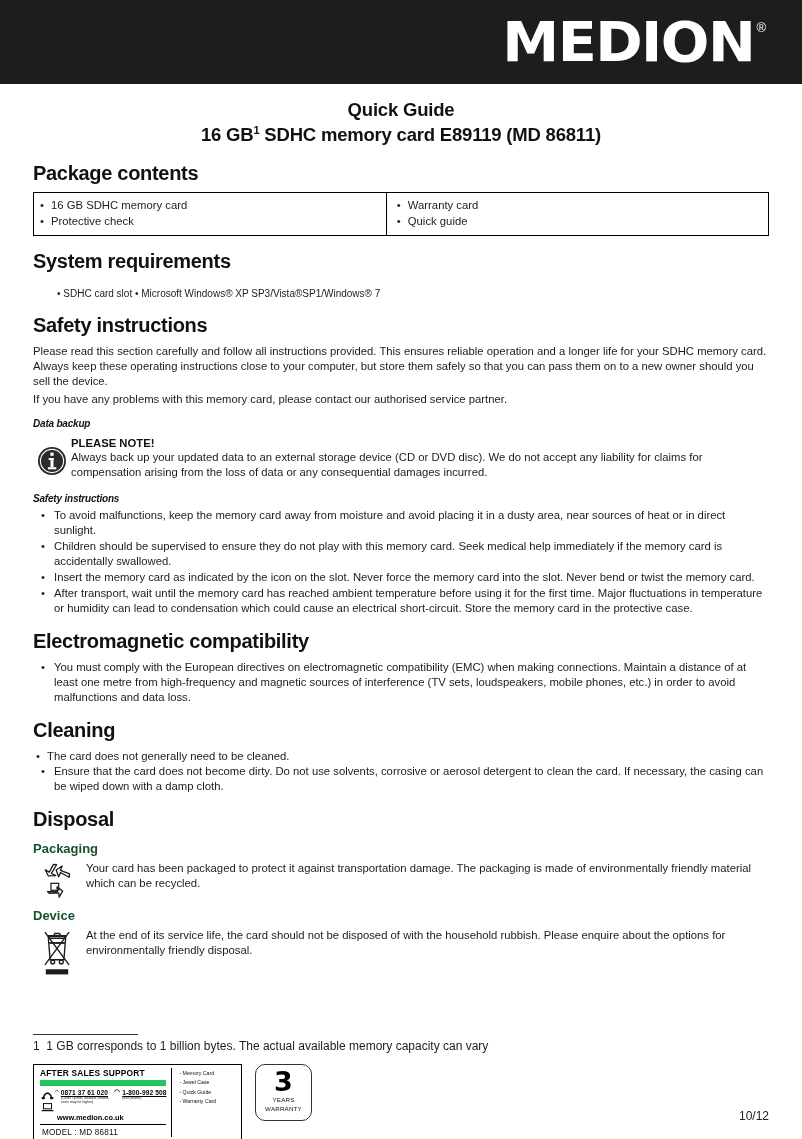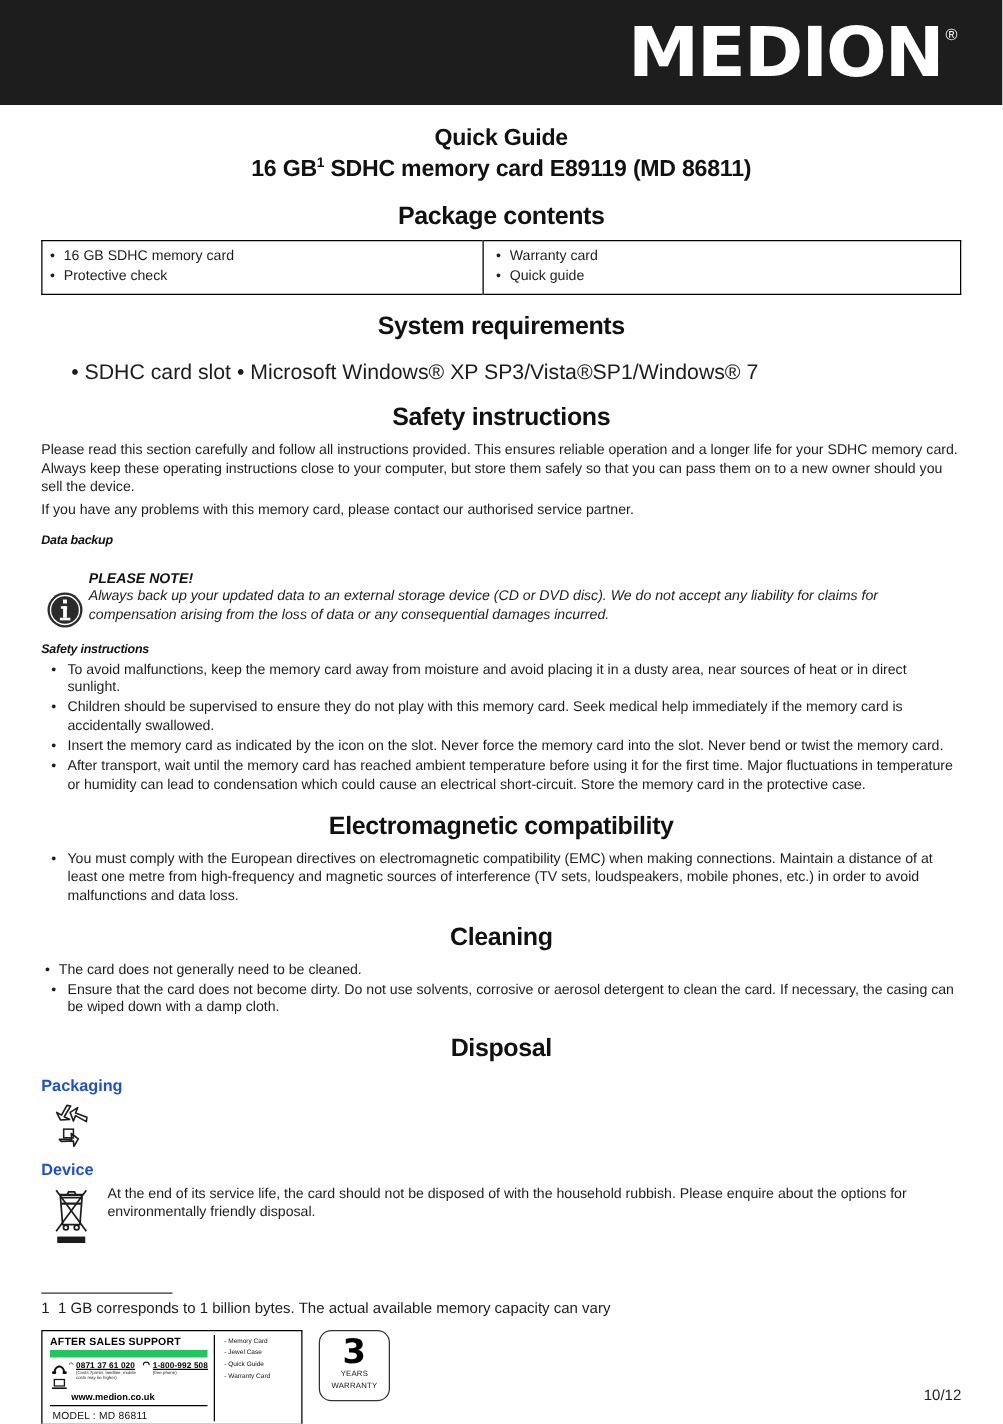--- a/index.html
+++ b/index.html
@@ -76,35 +76,34 @@
     font-size: 11px;
     vertical-align: super;
   }
 
   h1.sec {
     font-size: 20px;
     font-weight: 700;
     margin: 14px 0 7px 0;
     letter-spacing: -0.3px;
     color: #111;
-    text-align: center;
   }
   h2.sec {
     font-size: 10px;
     font-weight: 700;
     margin: 11px 0 4px 0;
     letter-spacing: -0.2px;
     color: #111;
     font-style: italic;
   }
   h3.sec {
     font-size: 13px;
     font-weight: 700;
     margin: 10px 0 3px 0;
-    color: #1d4ed8;
+    color: #14532d;
   }
 
   p.body {
     font-size: 11.3px;
     line-height: 1.32;
     margin: 0 0 3px 0;
     color: #1c1c1c;
   }
 
   
@@ -156,32 +155,31 @@
     top: 0;
   }
   ul.blist.tight li {
     padding-left: 14px;
   }
   ul.blist.tight li .bullet {
     left: 3px;
   }
 
   .sysreq {
-    font-size: 17px;
+    font-size: 10px;
     line-height: 1.32;
     padding-left: 24px;
     margin-top: 14px;
   }
 
   
   .note-row {
     display: flex;
-    align-items: flex-end;
-    margin-top: 19px;
-    font-style: italic;
+    align-items: center;
+    margin-top: 8px;
   }
   .note-icon {
     flex: 0 0 38px;
     display: flex;
     justify-content: center;
     padding-top: 3px;
   }
   .note-body {
     flex: 1 1 auto;
   }
@@ -442,20 +440,23 @@
   <div class="icon-row">
     <div class="icon-cell">
       <svg width="38" height="38" viewBox="0 0 44 44" aria-hidden="true">
         <g fill="none" stroke="#1c1c1c" stroke-width="1.5" stroke-linejoin="round">
           <path d="M21.5 5.5 L15.5 15.5 L20.5 18.0 L12.0 18.5 L8.5 11.5 L13.0 14.0 L18.0 5.0 Z"></path>
           <path d="M36.0 20.0 L26.0 14.5 L24.0 19.5 L21.0 11.5 L28.0 7.0 L26.0 12.0 L36.5 16.0 Z"></path>
           <path d="M11.0 36.5 L22.5 36.5 L22.0 31.0 L28.5 36.0 L24.5 43.0 L24.0 38.0 L13.0 38.5 Z"></path>
         </g>
         <rect x="15" y="27" width="9" height="8" fill="none" stroke="#1c1c1c" stroke-width="1.4"></rect>
       </svg>
+    </div>
+    <div class="icon-text">
+      <p class="body">Your card has been packaged to protect it against transportation damage. The packaging is made of environmentally friendly material which can be recycled.</p>
     </div>
   </div>
 
   <h3 class="sec">Device</h3>
   <div class="icon-row">
     <div class="icon-cell" style="flex-direction:column">
       <svg width="38" height="50" viewBox="0 0 44 58" aria-hidden="true">
         <g stroke="#1c1c1c" fill="none" stroke-width="1.6">
           <path d="M12 13 L32 13 L30 38 L14 38 Z"></path>
           <line x1="11" y1="10.5" x2="33" y2="10.5" stroke-width="2.4"></line>

